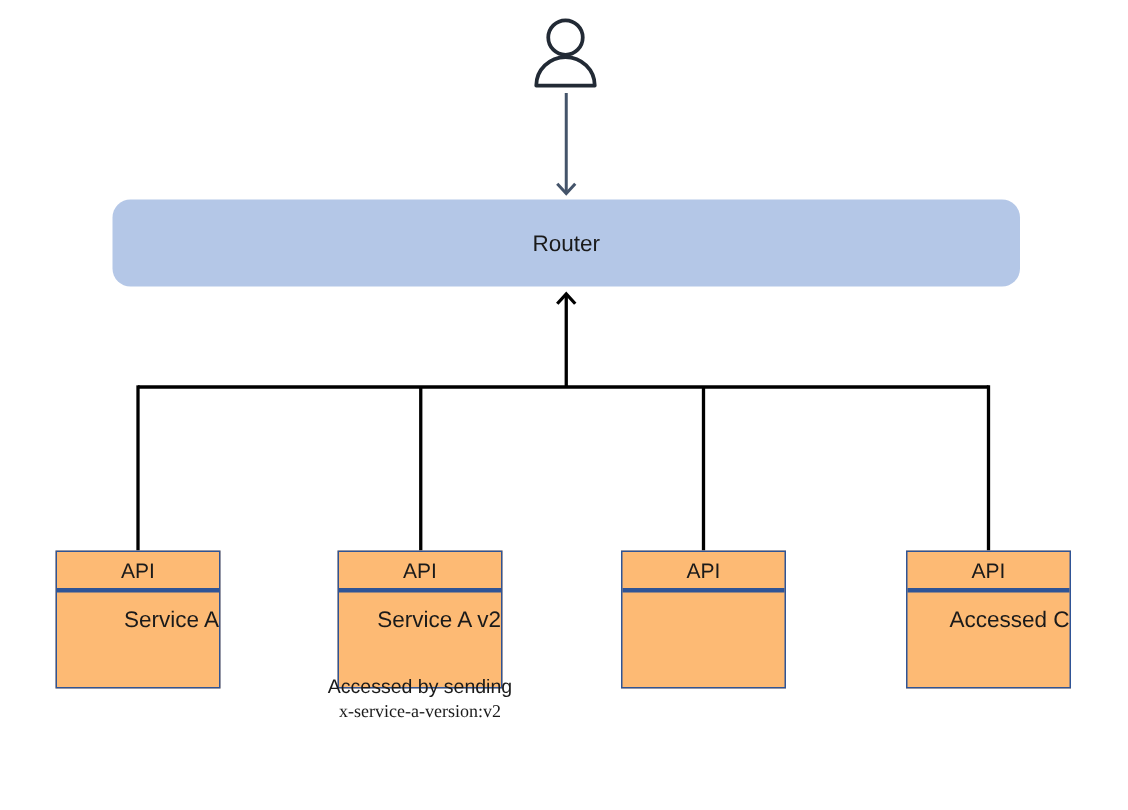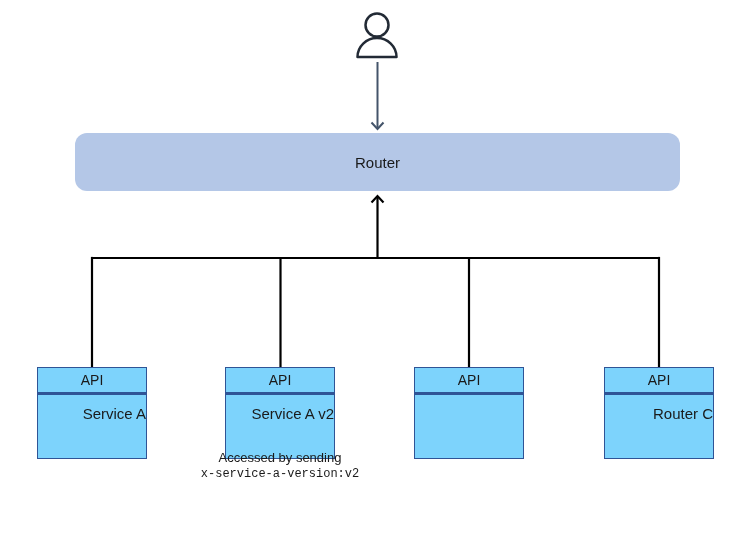--- a/index.html
+++ b/index.html
@@ -13,38 +13,38 @@
   .connectors{position:absolute;left:0;top:0;width:752px;height:540px;}
   .person-svg{position:absolute;left:353px;top:6px;}
   .router{
     position:absolute;left:75px;top:133px;width:605px;height:58px;
     background:#b4c7e7;border-radius:12px;
     display:flex;align-items:center;justify-content:center;
     font-size:15px;color:#1a1a1a;
   }
   .svc{
     position:absolute;top:367px;width:110px;height:92px;
-    border:1.5px solid #2f5496;background:#7dd3fc;
+    border:1.5px solid #2f5496;background:#fdba74;
     box-sizing:border-box;
   }
   .svc-head{
     height:24px;line-height:24px;text-align:center;
     border-bottom:3px solid #2f5496;
     font-size:14px;color:#1a1a1a;
   }
   .svc-body{
     text-align:right;padding-top:10px;
     font-size:15px;color:#1a1a1a;
   }
   .note{
     position:absolute;left:170px;top:450px;width:220px;
     text-align:center;color:#1a1a1a;font-size:13px;line-height:16px;
   }
   .note .mono{
-    font-family:Liberation Mono, monospace;
+    font-family:Liberation Serif, serif;
     font-size:12px;
   }
 </style>
 </head>
 <body>
 
 <div class="canvas">
 
   <svg class="connectors" viewBox="0 0 752 540" xmlns="http://www.w3.org/2000/svg">
 
@@ -85,21 +85,21 @@
     <div class="svc-head">API</div>
     <div class="svc-body">Service A v2</div>
   </div>
 
   <div class="svc" style="left:414px">
     <div class="svc-head">API</div>
   </div>
 
   <div class="svc" style="left:604px">
     <div class="svc-head">API</div>
-    <div class="svc-body">Router C</div>
+    <div class="svc-body">Accessed C</div>
   </div>
 
   <div class="note">
     <div>Accessed by sending</div>
     <div class="mono">x-service-a-version:v2</div>
   </div>
 
 </div>
 
 </body></html>

